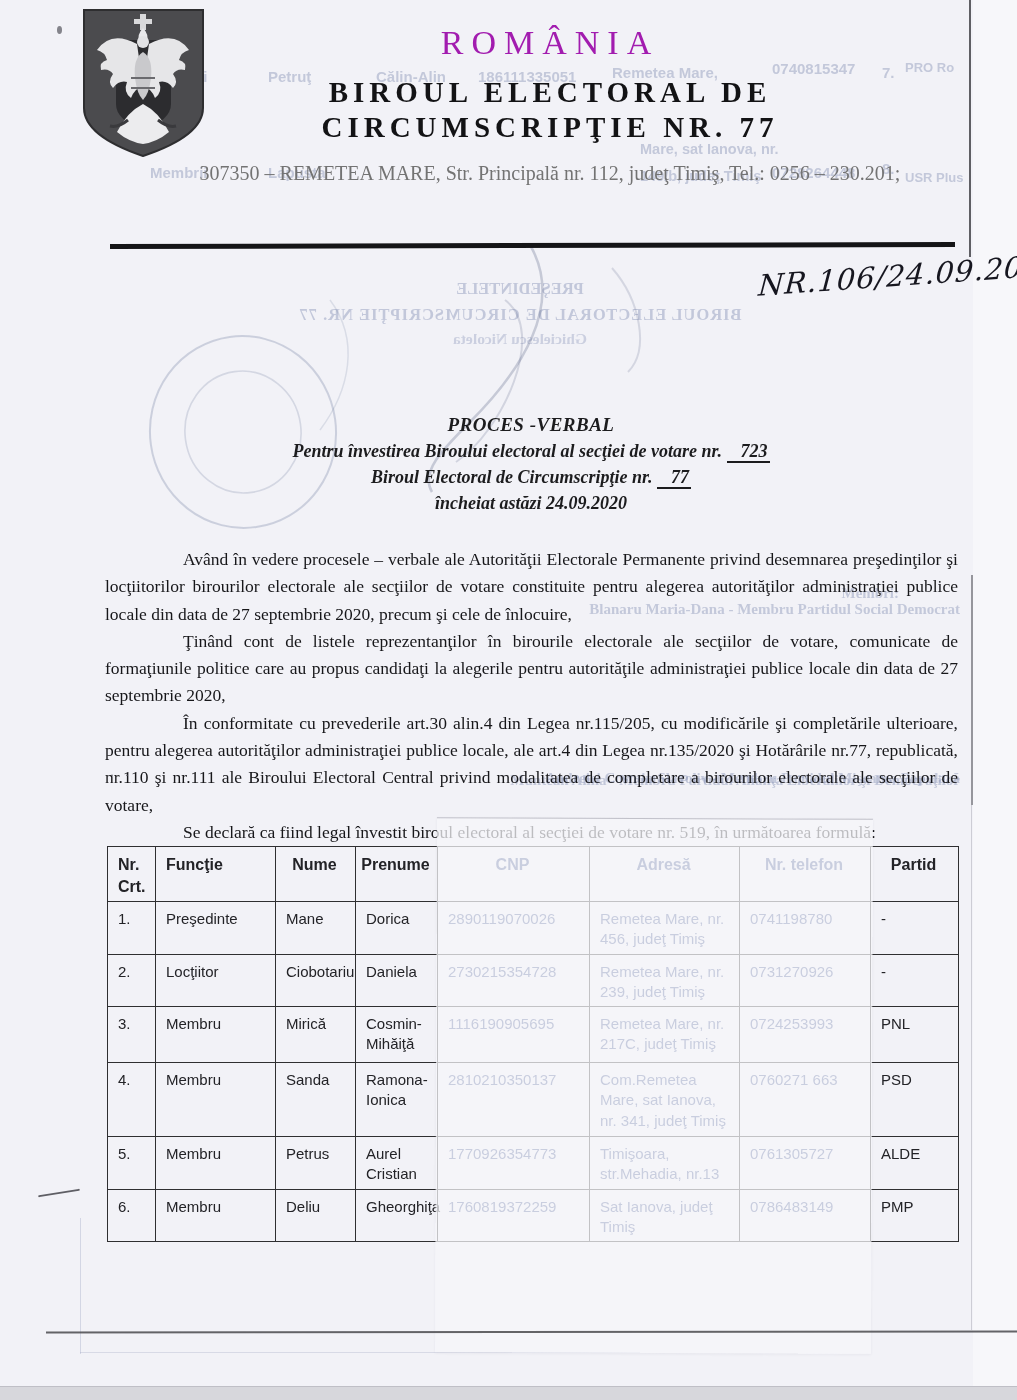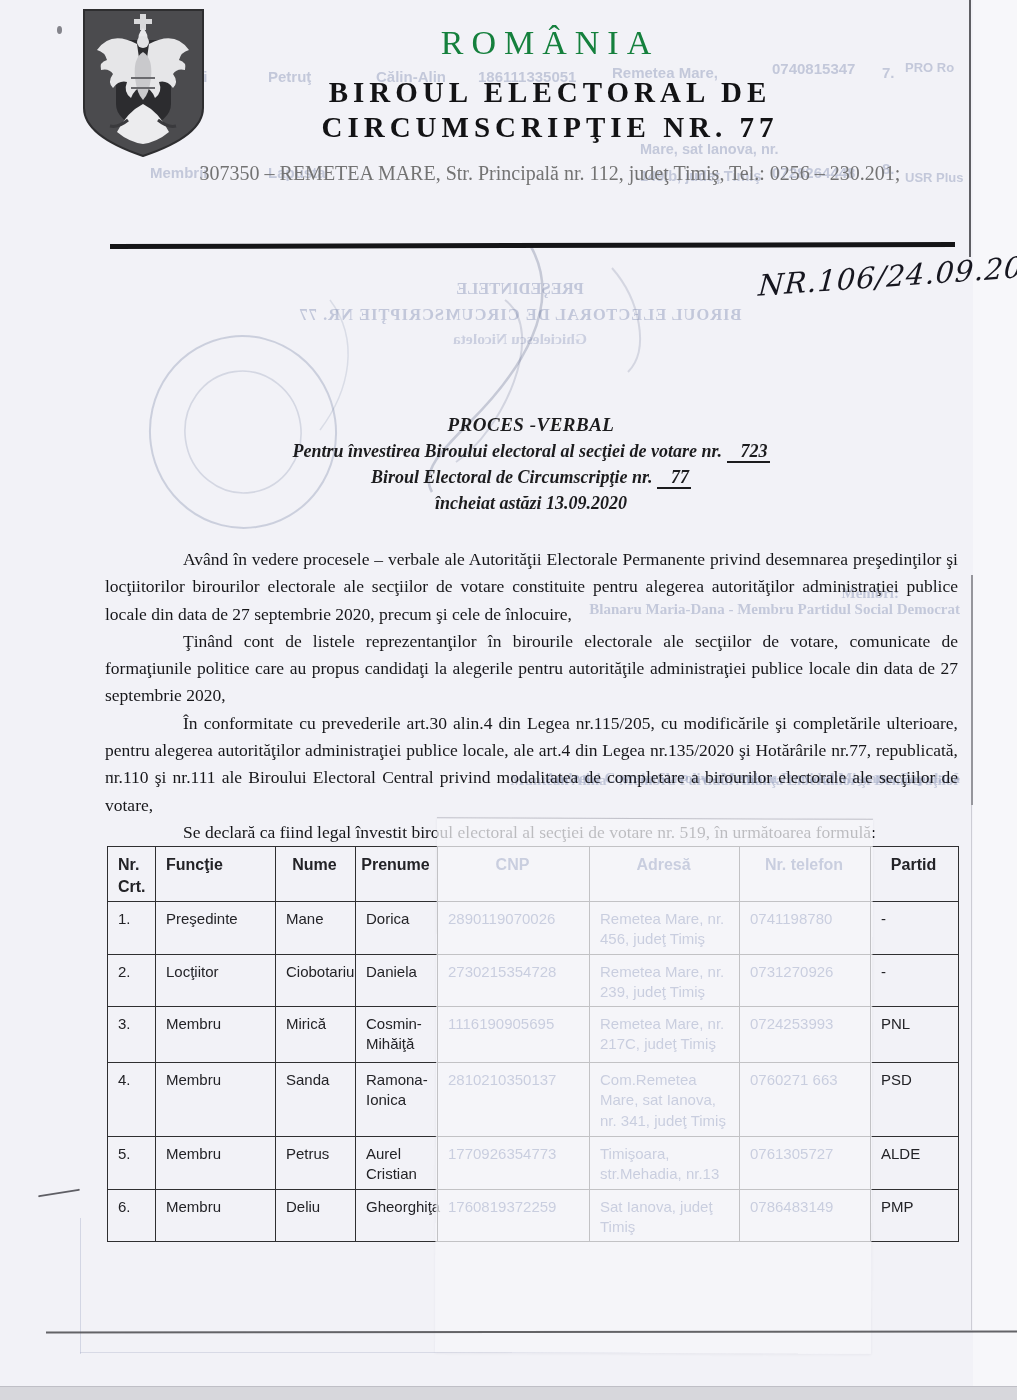--- a/index.html
+++ b/index.html
@@ -29,21 +29,21 @@
   .president-bleed{position:absolute; left:160px; top:276px; width:720px; text-align:center;
         font-family:"Liberation Serif", serif; font-weight:bold; color:rgba(128,140,178,0.42);
         transform:scaleX(-1); z-index:1; line-height:1.55; font-size:16.5px;}
   .president-bleed .pl2{letter-spacing:1px;}
   .president-bleed .pl3{font-size:15.5px; color:rgba(128,140,178,0.34);}
   .stamp-svg{position:absolute; left:0; top:0; z-index:1; pointer-events:none;}
 
   
   .emblem{position:absolute; left:76px; top:8px; width:135px; height:150px; z-index:2;}
   .head{position:absolute; left:140px; top:0; width:820px; text-align:center; z-index:2;}
-  .country{margin-top:24px; font-size:34px; letter-spacing:8px; color:#15803d;}
+  .country{margin-top:24px; font-size:34px; letter-spacing:8px; color:#a21caf;}
   .office1{margin-top:14px; font-size:29px; font-weight:bold; letter-spacing:5px; color:#131315;}
   .office2{margin-top:2px;  font-size:29px; font-weight:bold; letter-spacing:5px; color:#131315;}
   .contact{margin-top:14px; font-size:20px; line-height:1.55; color:#737373;}
   .rule{position:absolute; left:110px; top:243px; width:845px; height:5px; background:#151517;
         transform:rotate(-0.15deg); z-index:4;}
   .handwritten{position:absolute; left:758px; top:258px; z-index:6;
         font-family:"DejaVu Serif", serif; font-style:italic; font-size:29px; color:#16161f;
         transform:rotate(-4deg) skewX(-8deg); letter-spacing:1px;}
 
   
@@ -151,21 +151,21 @@
   <div class="titleblock">
     <div class="t1">PROCES -VERBAL</div>
     <div class="t2">
       <span>Pentru învestirea Biroului electoral al secţiei de votare nr.</span>
       <span class="unum">723</span>
     </div>
     <div class="t3">
       <span>Biroul Electoral de Circumscripţie nr.</span>
       <span class="unum">77</span>
     </div>
-    <div class="t4">încheiat astăzi 13.09.2020</div>
+    <div class="t4">încheiat astăzi 24.09.2020</div>
   </div>
 
   <div class="body-text">
     <p>Având în vedere procesele – verbale ale Autorităţii Electorale Permanente privind desemnarea preşedinţilor şi locţiitorilor birourilor electorale ale secţiilor de votare constituite pentru alegerea autorităţilor administraţiei publice locale din data de 27 septembrie 2020, precum şi cele de înlocuire,</p>
     <p>Ţinând cont de listele reprezentanţilor în birourile electorale ale secţiilor de votare, comunicate de formaţiunile politice care au propus candidaţi la alegerile pentru autorităţile administraţiei publice locale din data de 27 septembrie 2020,</p>
     <p>În conformitate cu prevederile art.30 alin.4 din Legea nr.115/205, cu modificările şi completările ulterioare, pentru alegerea autorităţilor administraţiei publice locale, ale art.4 din Legea nr.135/2020 şi Hotărârile nr.77, republicată, nr.110 şi nr.111 ale Biroului Electoral Central privind modalitatea de completare a birourilor electorale ale secţiilor de votare,</p>
     <p>Se declară ca fiind legal învestit biroul electoral al secţiei de votare nr. 519, în următoarea formulă:</p>
   </div>
   <div class="stray-dots">· ·</div>
 

